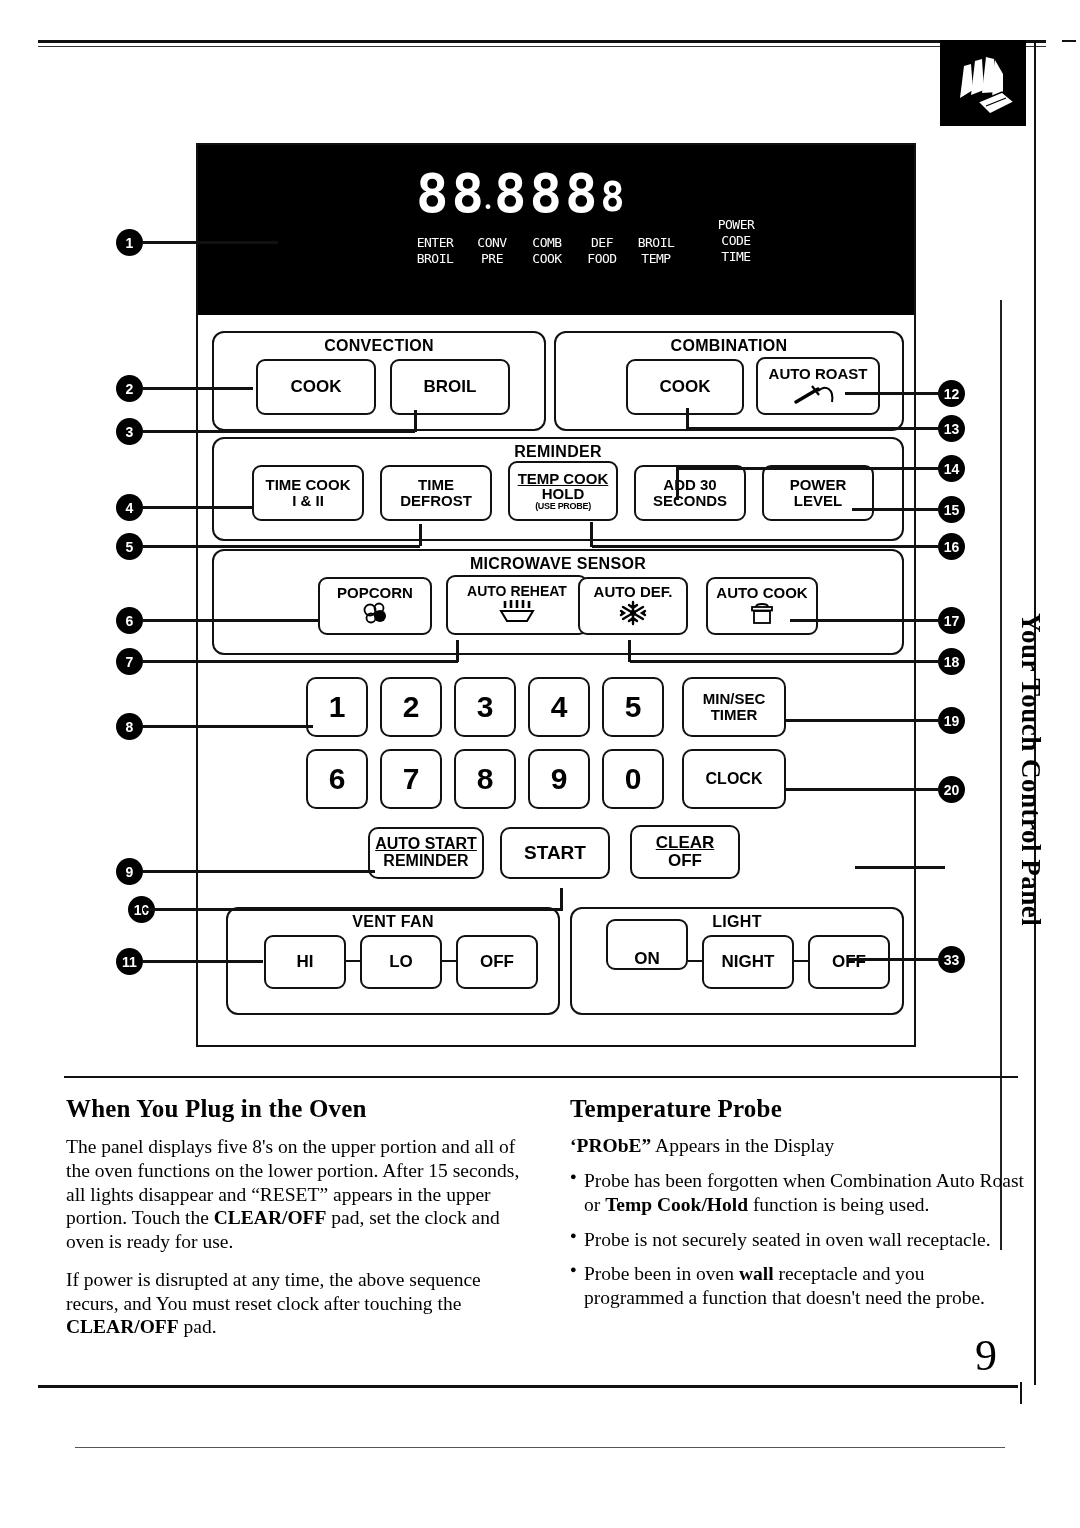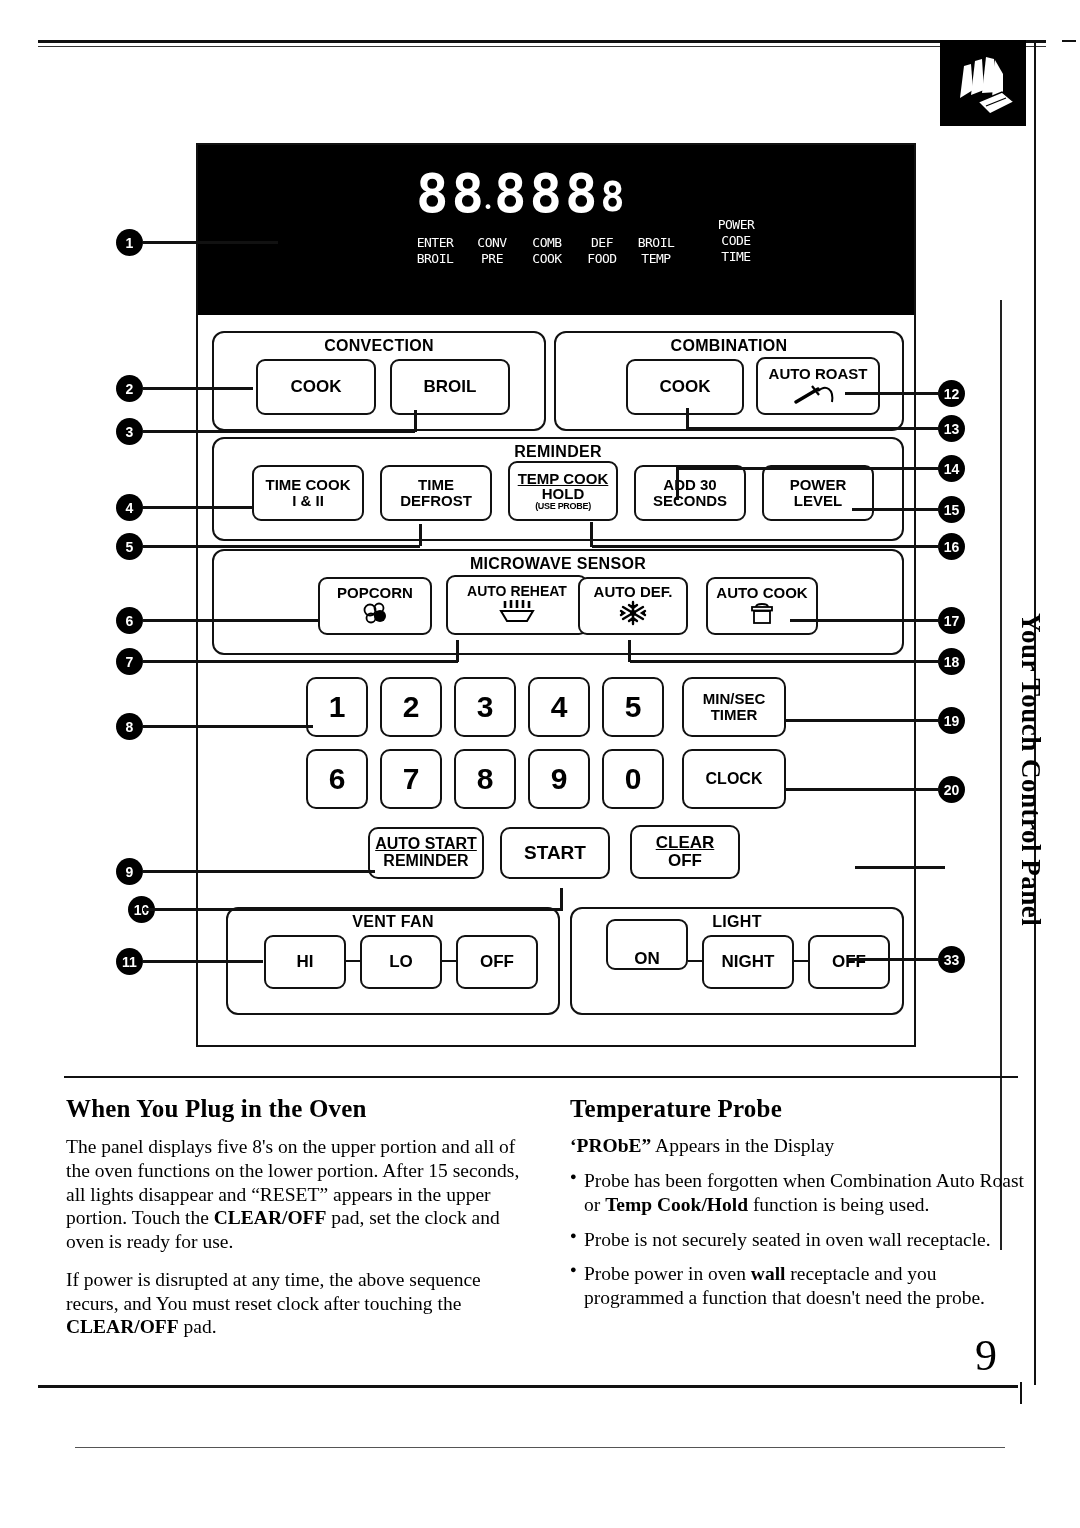--- a/index.html
+++ b/index.html
@@ -491,18 +491,18 @@
     <h2>When You Plug in the Oven</h2>
     <p><span>The panel displays five 8's on the upper portion and all of the oven functions on the lower portion. After 15 seconds, all lights disappear and “RESET” appears in the upper portion. Touch the </span><b>CLEAR/OFF</b><span> pad, set the clock and oven is ready for use.</span></p>
     <p><span>If power is disrupted at any time, the above sequence recurs, and You must reset clock after touching the </span><b>CLEAR/OFF</b><span> pad.</span></p>
   </div>
 
   <div class="col" style="left:570px;top:1095px;width:455px;">
     <h2>Temperature Probe</h2>
     <div class="sub"><b>‘PRObE”</b><span> Appears in the Display</span></div>
     <div class="bl"><span>Probe has been forgotten when Combination Auto Roast or </span><b>Temp Cook/Hold</b><span> function is being used.</span></div>
     <div class="bl"><span>Probe is not securely seated in oven wall receptacle.</span></div>
-    <div class="bl"><span>Probe power in oven </span><b>wall</b><span> receptacle and you programmed a function that doesn't need the probe.</span></div>
+    <div class="bl"><span>Probe been in oven </span><b>wall</b><span> receptacle and you programmed a function that doesn't need the probe.</span></div>
   </div>
 
   <div class="pageno">9</div>
 
 </div>
 
 </body></html>

